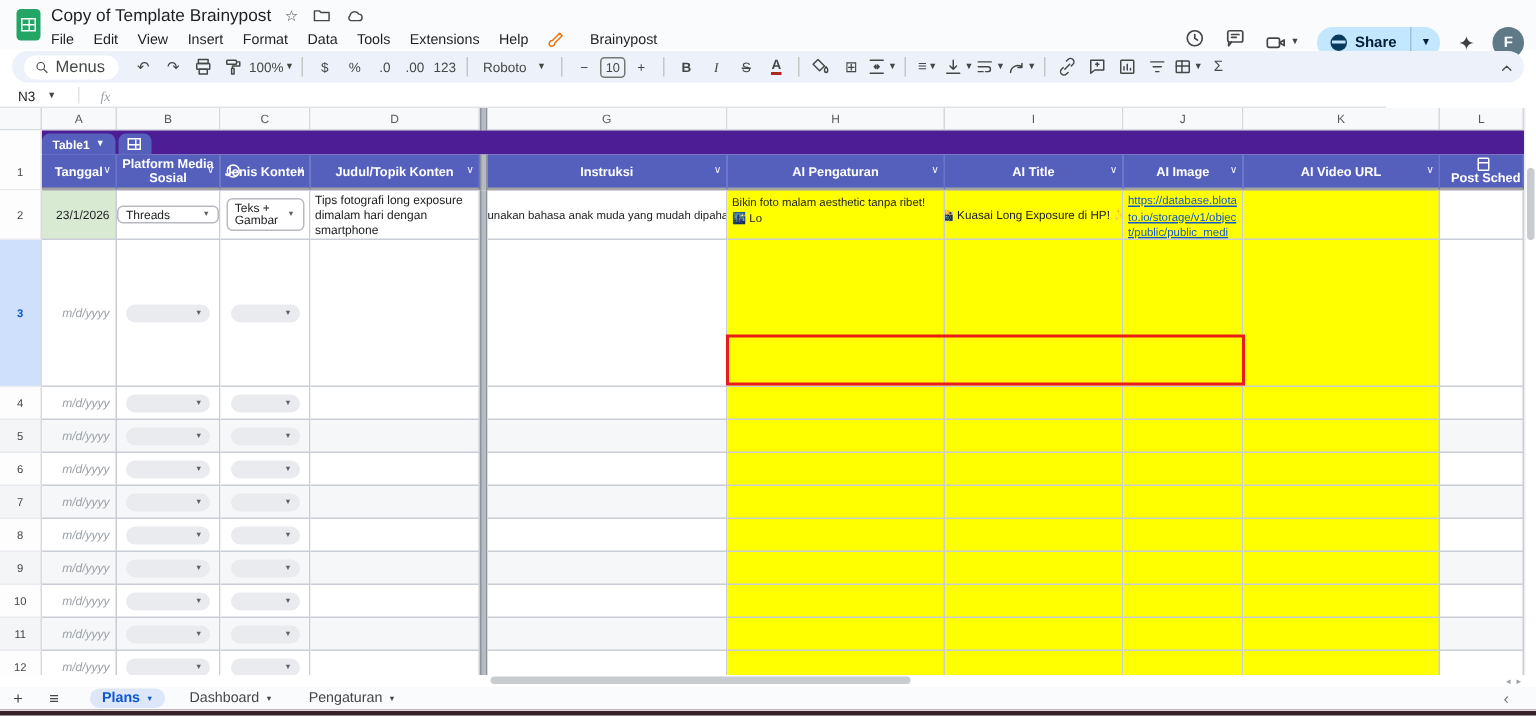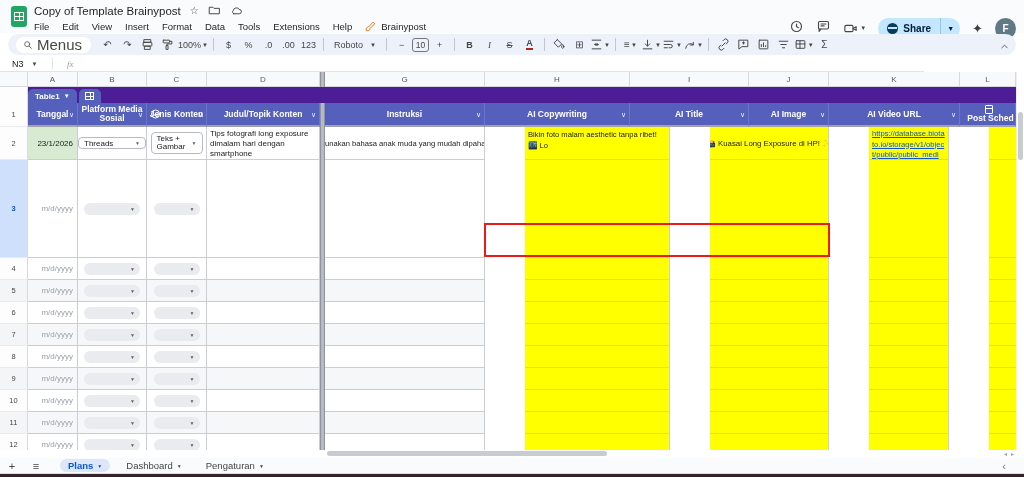--- a/index.html
+++ b/index.html
@@ -12,40 +12,40 @@
   #sheets-logo .grid { position:absolute; left:3px; top:6px; width:10px; height:9px;
     border:1px solid #fff; }
   #sheets-logo .grid::before { content:""; position:absolute; left:4px; top:0; width:1px; height:100%; background:#fff; }
   #sheets-logo .grid::after { content:""; position:absolute; left:0; top:3px; width:100%; height:1px; background:#fff; }
   #title-block { position:absolute; left:34px; top:3px; }
   #title-row { display:flex; align-items:center; gap:9px; height:15px; }
   #doc-title { font-size:11.5px; color:#1f1f1f; }
   .title-ico { display:inline-flex; color:#444746; font-size:10px; }
   #menu-row { display:flex; align-items:center; gap:13px; height:14px; margin-top:1px; font-size:9.5px; color:#1f1f1f; }
   #menu-row .menu-item { cursor:default; }
-  .addon { display:flex; align-items:center; gap:3px; }
+  .addon { display:flex; align-items:center; gap:15px; }
   
   #topbar-right { position:absolute; right:8px; top:16px; display:flex; align-items:center; gap:12px; height:24px; }
   .share-pill { display:flex; align-items:center; background:#c2e7ff; border-radius:12px; height:21px; overflow:hidden; }
   .share-main { display:flex; align-items:center; gap:5px; padding:0 9px; font-size:10px; font-weight:bold; color:#001d35; }
   .vis-dot { width:11px; height:11px; border-radius:50%; background:#0a3a5c; position:relative; }
   .vis-dot::after { content:""; position:absolute; left:1px; top:4.5px; width:9px; height:1.5px; background:#c2e7ff; }
   .share-caret { width:20px; align-self:stretch; display:flex; align-items:center; justify-content:center;
     border-left:1px solid rgba(0,29,53,.18); font-size:7px; color:#001d35; }
   #avatar { width:21px; height:21px; border-radius:50%; background:#5f7987; color:#fff;
     font-size:10px; font-weight:bold; display:flex; align-items:center; justify-content:center; }
   .sparkle { font-size:13px; color:#3c4043; }
   .cam-wrap { display:flex; align-items:center; gap:2px; font-size:6px; color:#444746; }
   
   #toolbar { position:absolute; top:34px; left:8px; width:1008px; height:21px; background:#edf2fa;
     border-radius:11px; display:flex; align-items:center; padding:0 8px; gap:1px; font-size:9px; color:#444746; }
   .tbtn { min-width:19px; height:17px; display:flex; align-items:center; justify-content:center; border-radius:4px; gap:1px; }
   .tsep { width:1px; height:13px; background:#c4c7c5; margin:0 4px; }
   #menus-pill { background:#fff; border-radius:9px; height:16px; display:flex; align-items:center; gap:4px;
-    padding:0 9px 0 7px; font-size:15px; color:#444746; margin-right:6px; }
+    padding:0 9px 0 7px; font-size:11px; color:#444746; margin-right:6px; }
   .caret { font-size:6px; color:#444746; }
   .tglyph { font-size:10px; }
   .fs-box { width:17px; height:14px; border:1px solid #747775; border-radius:3px; display:flex;
     align-items:center; justify-content:center; font-size:8.5px; }
   .tb-b { font-weight:bold; }
   .tb-i { font-style:italic; font-family:"Liberation Serif", serif; }
   .tb-s { text-decoration:line-through; }
   .tb-a { font-weight:bold; border-bottom:2px solid #b3261e; line-height:9px; }
   #tb-collapse { position:absolute; right:14px; top:38px; }
   
@@ -89,24 +89,24 @@
   .type-ico { position:absolute; left:4px; top:50%; transform:translateY(-50%); width:9px; height:9px;
     border:1px solid #fff; border-radius:50%; }
   .type-ico::after { content:""; position:absolute; left:2px; top:3.5px; width:4px; height:1px; background:#fff; }
   .cal-ico { width:8px; height:9px; border:1px solid #fff; border-radius:1px; position:relative; margin-right:4px; flex:none; }
   .cal-ico::after { content:""; position:absolute; left:0; top:1.5px; width:100%; height:1px; background:#fff; }
   #hdr-post { justify-content:flex-start; padding-left:6px;flex-direction:column; }
   
   #row2 { height:33px; }
   #row3 { height:98px; }
   .errow { height:22px; }
-  .yl { background:#ffff00 !important;margin-left:40px; }
+  .yl { background:#ffff00 !important; }
   .grn { background:#d9ead3; }
   .date-cell { display:flex; align-items:center; justify-content:flex-end; padding-right:4px; }
-  .dateph { color:#9aa0a6; font-size:8px;margin-left:20px; }
+  .dateph { font-style:italic; color:#9aa0a6; font-size:8px;margin-left:20px; }
   .chipcell { display:flex; align-items:center; justify-content:center; }
   .chip { background:#e9ebee; border-radius:7px; height:12px; display:flex; align-items:center;
     justify-content:flex-end; padding:0 5px; gap:4px; }
   .chip .caret { font-size:5px; color:#5f6368; }
   .chip.wB { width:56px; } .chip.wC { width:46px; }
   .chip.filled { background:#fff; border:1px solid #b7bac0; border-radius:4px; justify-content:space-between;
     padding:0 5px; font-size:8px; color:#202124; }
   .chip.filled.tall { height:22px; line-height:8px; width:52px; white-space:pre-line; text-align:left; }
   .txt { padding:2px 3px; line-height:10px; }
   #cell-judul { white-space:normal; }
@@ -390,21 +390,21 @@
     <div class="cell cD">
         <span>Judul/Topik Konten</span>
         <span class="hchev">∨</span>
       </div>
     <div class="coldiv"></div>
     <div class="cell cG">
         <span>Instruksi</span>
         <span class="hchev">∨</span>
       </div>
     <div class="cell cH">
-        <span>AI Copywriting</span>
+        <span>AI Pengaturan</span>
         <span class="hchev">∨</span>
       </div>
     <div class="cell cI">
         <span>AI Title</span>
         <span class="hchev">∨</span>
       </div>
     <div class="cell cJ">
         <span>AI Image</span>
         <span class="hchev">∨</span>
       </div>

